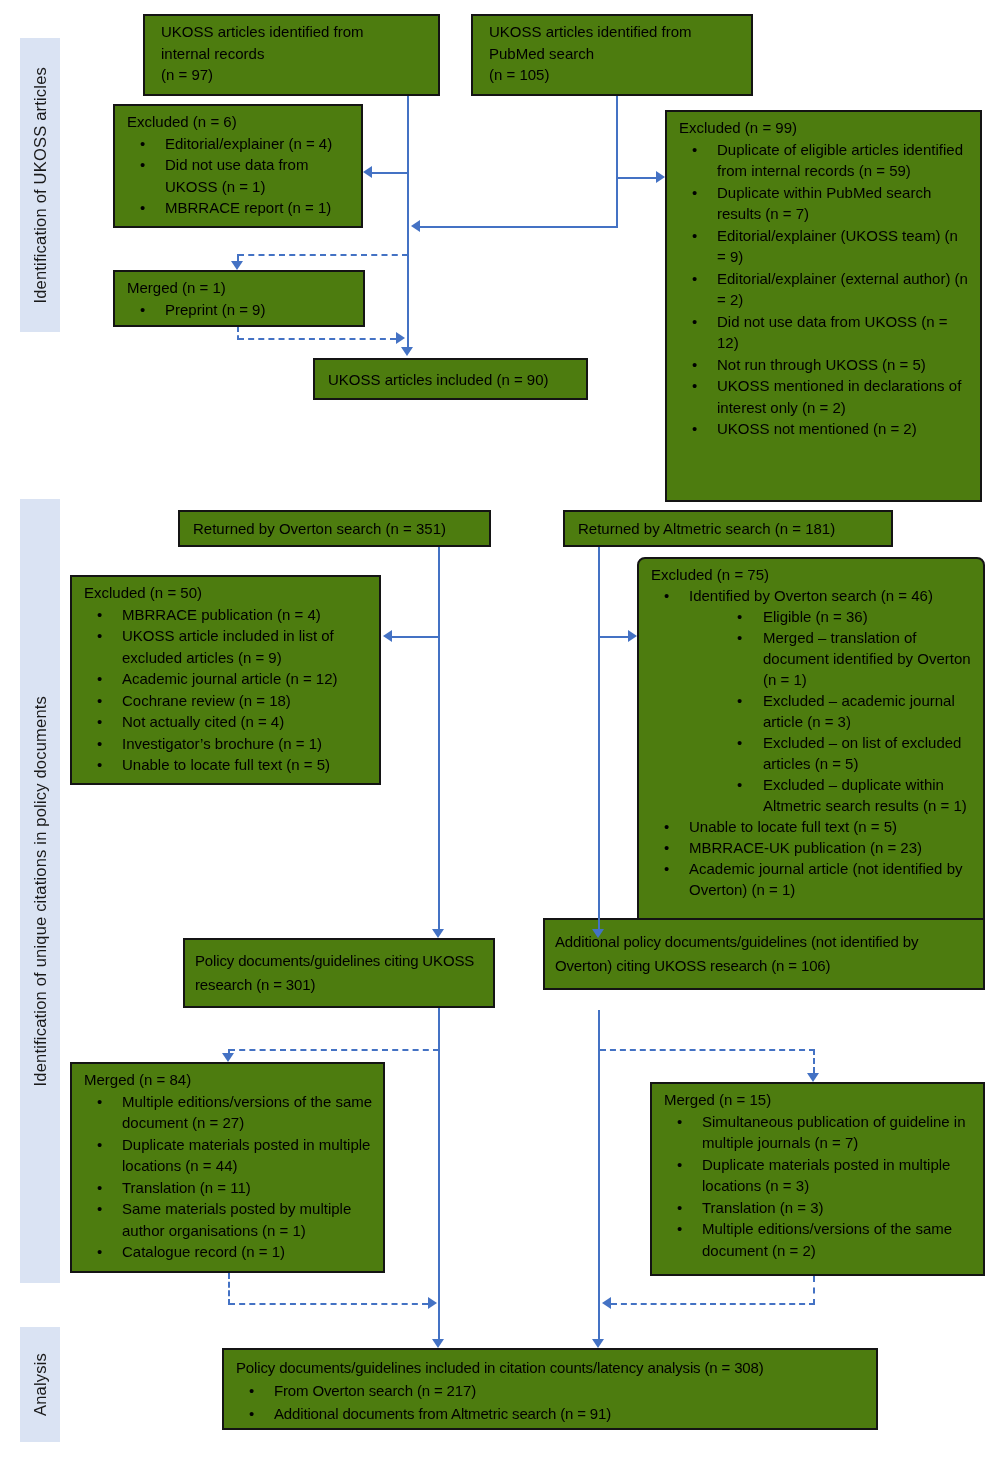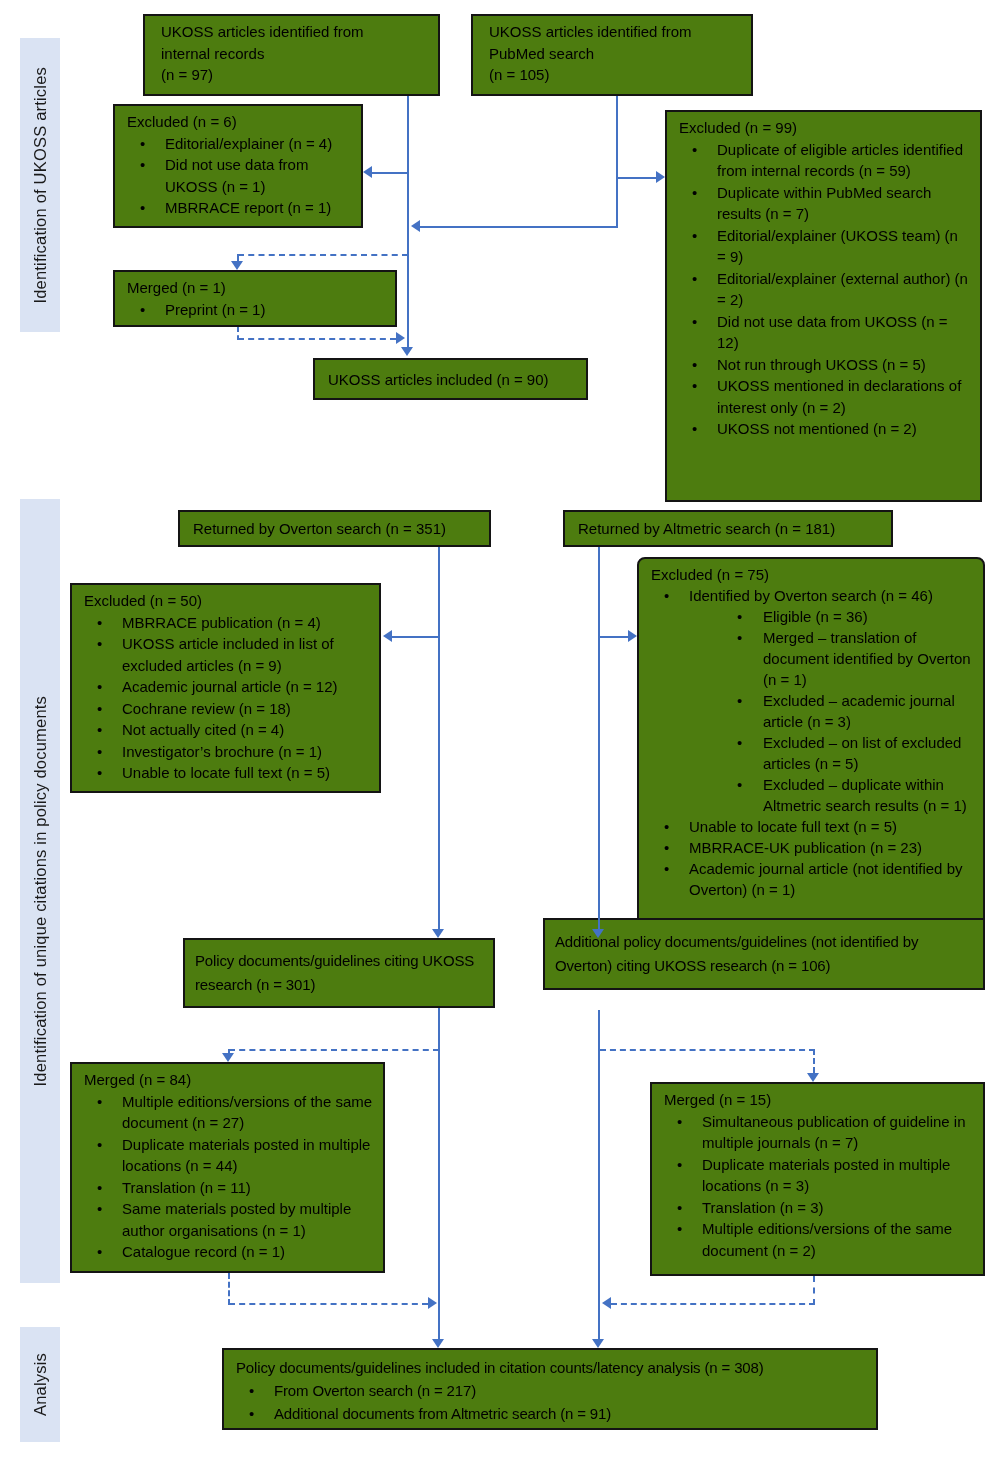--- a/index.html
+++ b/index.html
@@ -88,24 +88,24 @@
       <li>Duplicate within PubMed search results (n = 7)</li>
       <li>Editorial/explainer (UKOSS team) (n = 9)</li>
       <li>Editorial/explainer (external author) (n = 2)</li>
       <li>Did not use data from UKOSS (n = 12)</li>
       <li>Not run through UKOSS (n = 5)</li>
       <li>UKOSS mentioned in declarations of interest only (n = 2)</li>
       <li>UKOSS not mentioned (n = 2)</li>
     </ul>
   </div>
 
-  <div class="box" style="left:113px;top:270px;width:284px;height:57px;">
+  <div class="box" style="left:113px;top:270px;width:252px;height:57px;">
     <div class="hd">Merged (n = 1)</div>
     <ul class="blt">
-      <li>Preprint (n = 1)</li>
+      <li>Preprint (n = 9)</li>
     </ul>
   </div>
 
   <div class="box oneline" style="left:313px;top:358px;width:275px;height:42px;">
     <span>UKOSS articles included (n = 90)</span>
   </div>
 
   <div class="sl" style="left:407px;top:96px;width:2px;height:253px;"></div>
   <div class="sl" style="left:370px;top:172px;width:38px;height:2px;"></div>
   <i class="ah left" style="left:363px;top:166px;"></i>
@@ -123,21 +123,21 @@
   <div class="dh" style="left:238px;top:338px;width:158px;"></div>
   <i class="ah right" style="left:396px;top:332px;"></i>
 
   <div class="box oneline" style="left:178px;top:510px;width:313px;height:37px;">
     <span>Returned by Overton search (n = 351)</span>
   </div>
   <div class="box oneline" style="left:563px;top:510px;width:330px;height:37px;">
     <span>Returned by Altmetric search (n = 181)</span>
   </div>
 
-  <div class="box" style="left:70px;top:575px;width:311px;height:210px;margin-top:8px;">
+  <div class="box" style="left:70px;top:575px;width:311px;height:210px;">
     <div class="hd">Excluded (n = 50)</div>
     <ul class="blt">
       <li>MBRRACE publication (n = 4)</li>
       <li>UKOSS article included in list of excluded articles (n = 9)</li>
       <li>Academic journal article (n = 12)</li>
       <li>Cochrane review (n = 18)</li>
       <li>Not actually cited (n = 4)</li>
       <li>Investigator’s brochure (n = 1)</li>
       <li>Unable to locate full text (n = 5)</li>
     </ul>

